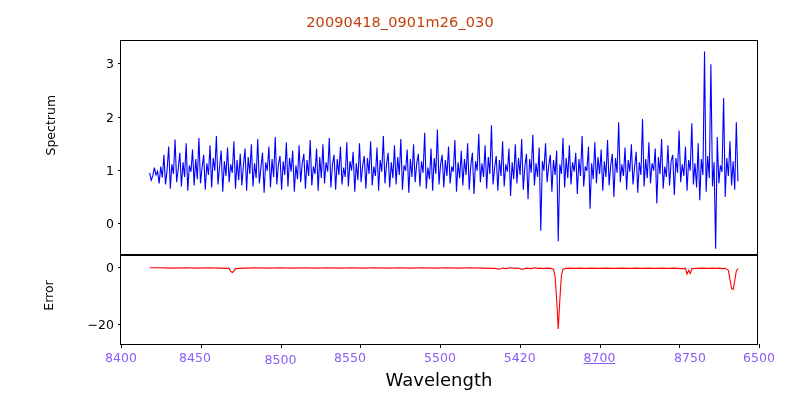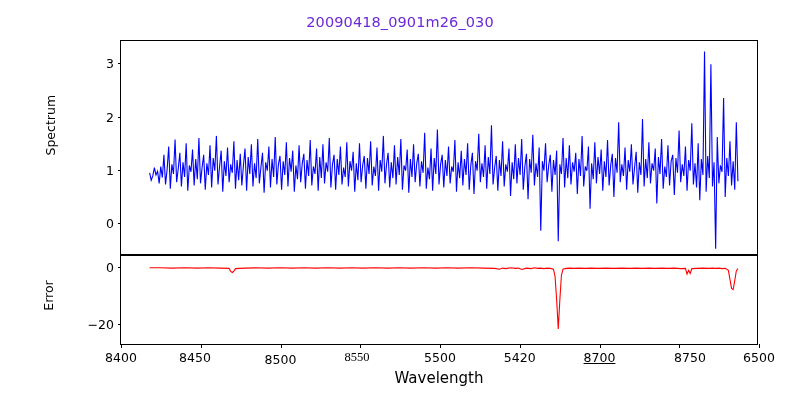--- a/index.html
+++ b/index.html
@@ -19,21 +19,21 @@
     height: 400px;
     background: #ffffff;
   }
   #figure-title {
     position: absolute;
     left: 0;
     top: 14px;
     width: 800px;
     text-align: center;
     font-size: 14.5px;
-    color: #6d28d9;
+    color: #c2410c;
     letter-spacing: 0.1px;
   }
   
   .axes {
     position: absolute;
     box-sizing: border-box;
     border: 1.1px solid #000000;
     background: transparent;
   }
   #axes-spectrum {
@@ -79,21 +79,21 @@
     font-size: 12.5px;
     color: #000000;
     white-space: nowrap;
     transform: translateY(-50%);
   }
   .xtick-label {
     position: absolute;
     top: 100%;
     margin-top: 6px;
     font-size: 12.5px;
-    color: #000000;
+    color: #8b5cf6;
     white-space: nowrap;
     transform: translateX(-50%);
   }
   
   .ylabel {
     position: absolute;
     font-size: 12.5px;
     color: #000000;
     transform-origin: 50% 50%;
     transform: rotate(-90deg);
@@ -110,21 +110,21 @@
     top: 288px;
     width: 60px;
     text-align: center;
   }
   #xlabel-wavelength {
     position: absolute;
     left: 120px;
     top: 369px;
     width: 638px;
     text-align: center;
-    font-size: 15px;
+    font-size: 18px;
     color: #000000;
   }
 </style>
 </head>
 <body>
 
 <div id="figure">
 
   <div id="figure-title">20090418_0901m26_030</div>
 
@@ -156,21 +156,21 @@
         <div class="ytick-label" style="top: 67.5px; text-align: right;">−20</div>
       </div>
     <div id="error-xticks">
         <div class="tick-mark xtick-mark" style="left: 0px;"></div>
         <div class="xtick-label" style="left: 0px;">8400</div>
         <div class="tick-mark xtick-mark" style="left: 79.75px;"></div>
         <div class="xtick-label" style="left: 74px;">8450</div>
         <div class="tick-mark xtick-mark" style="left: 159.5px;"></div>
         <div class="xtick-label" style="left: 159.5px; margin-top: 8px;">8500</div>
         <div class="tick-mark xtick-mark" style="left: 239.25px;"></div>
-        <div class="xtick-label" style="left: 236px; font-family: Liberation Serif, serif;">8550</div>
+        <div class="xtick-label" style="left: 229px;">8550</div>
         <div class="tick-mark xtick-mark" style="left: 319px;"></div>
         <div class="xtick-label" style="left: 319px;">5500</div>
         <div class="tick-mark xtick-mark" style="left: 398.75px;"></div>
         <div class="xtick-label" style="left: 398.75px;">5420</div>
         <div class="tick-mark xtick-mark" style="left: 478.5px;"></div>
         <div class="xtick-label" style="left: 478.5px; text-decoration: underline;">8700</div>
         <div class="tick-mark xtick-mark" style="left: 558.25px;"></div>
         <div class="xtick-label" style="left: 569px;">8750</div>
         <div class="tick-mark xtick-mark" style="left: 638px;"></div>
         <div class="xtick-label" style="left: 638px;">6500</div>

